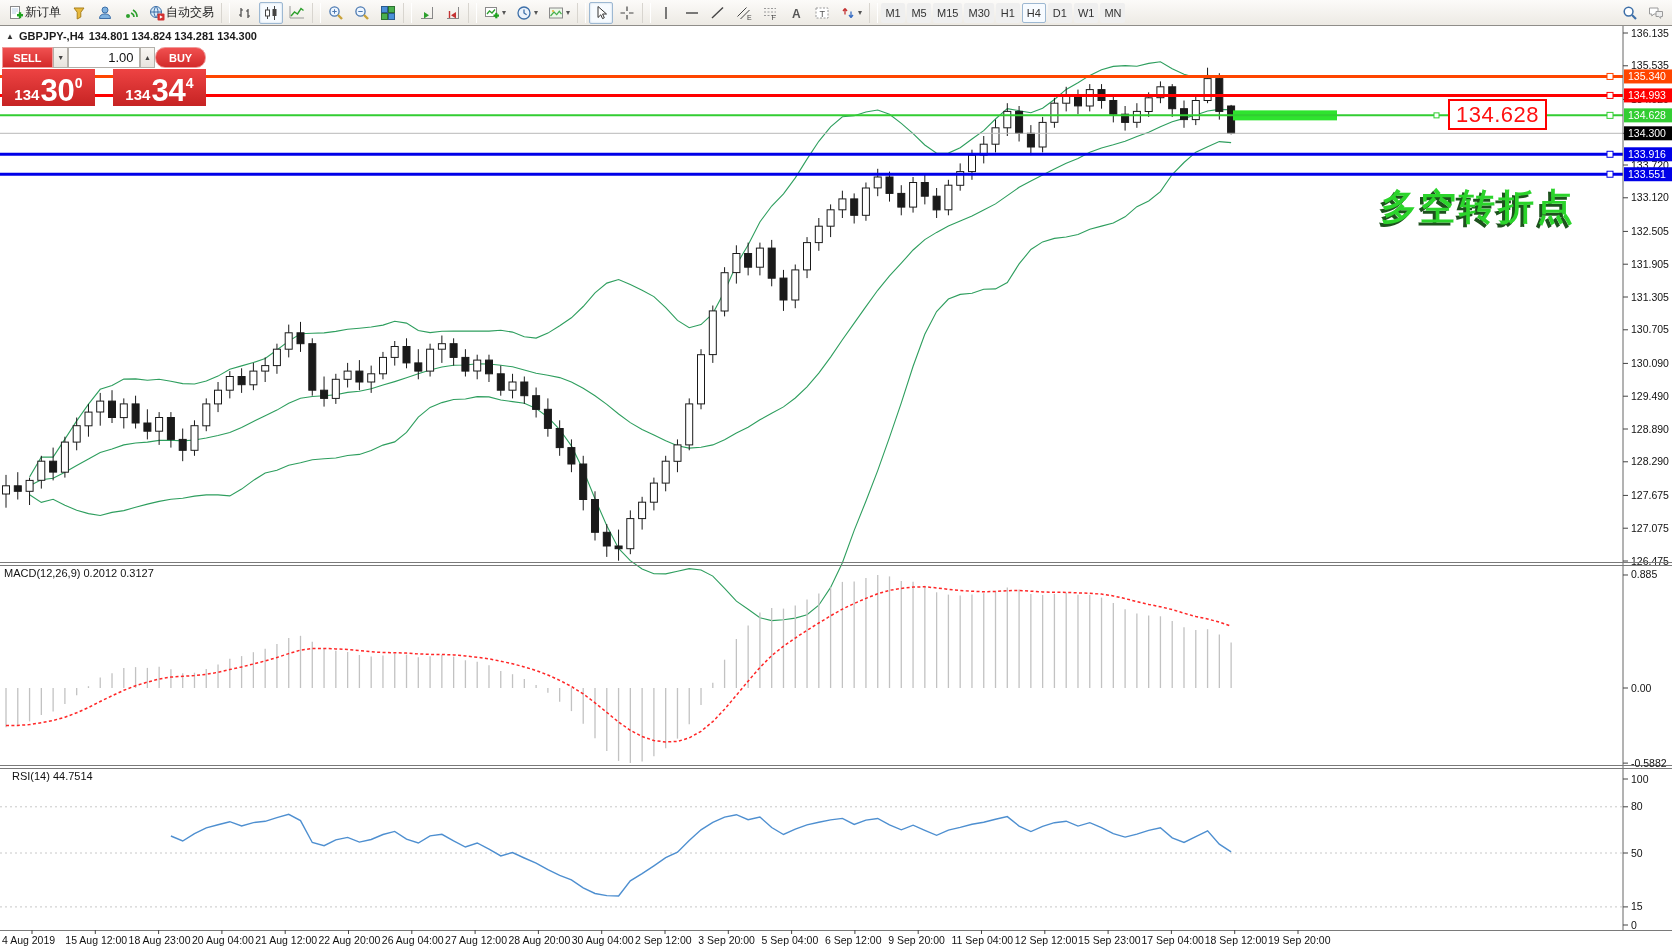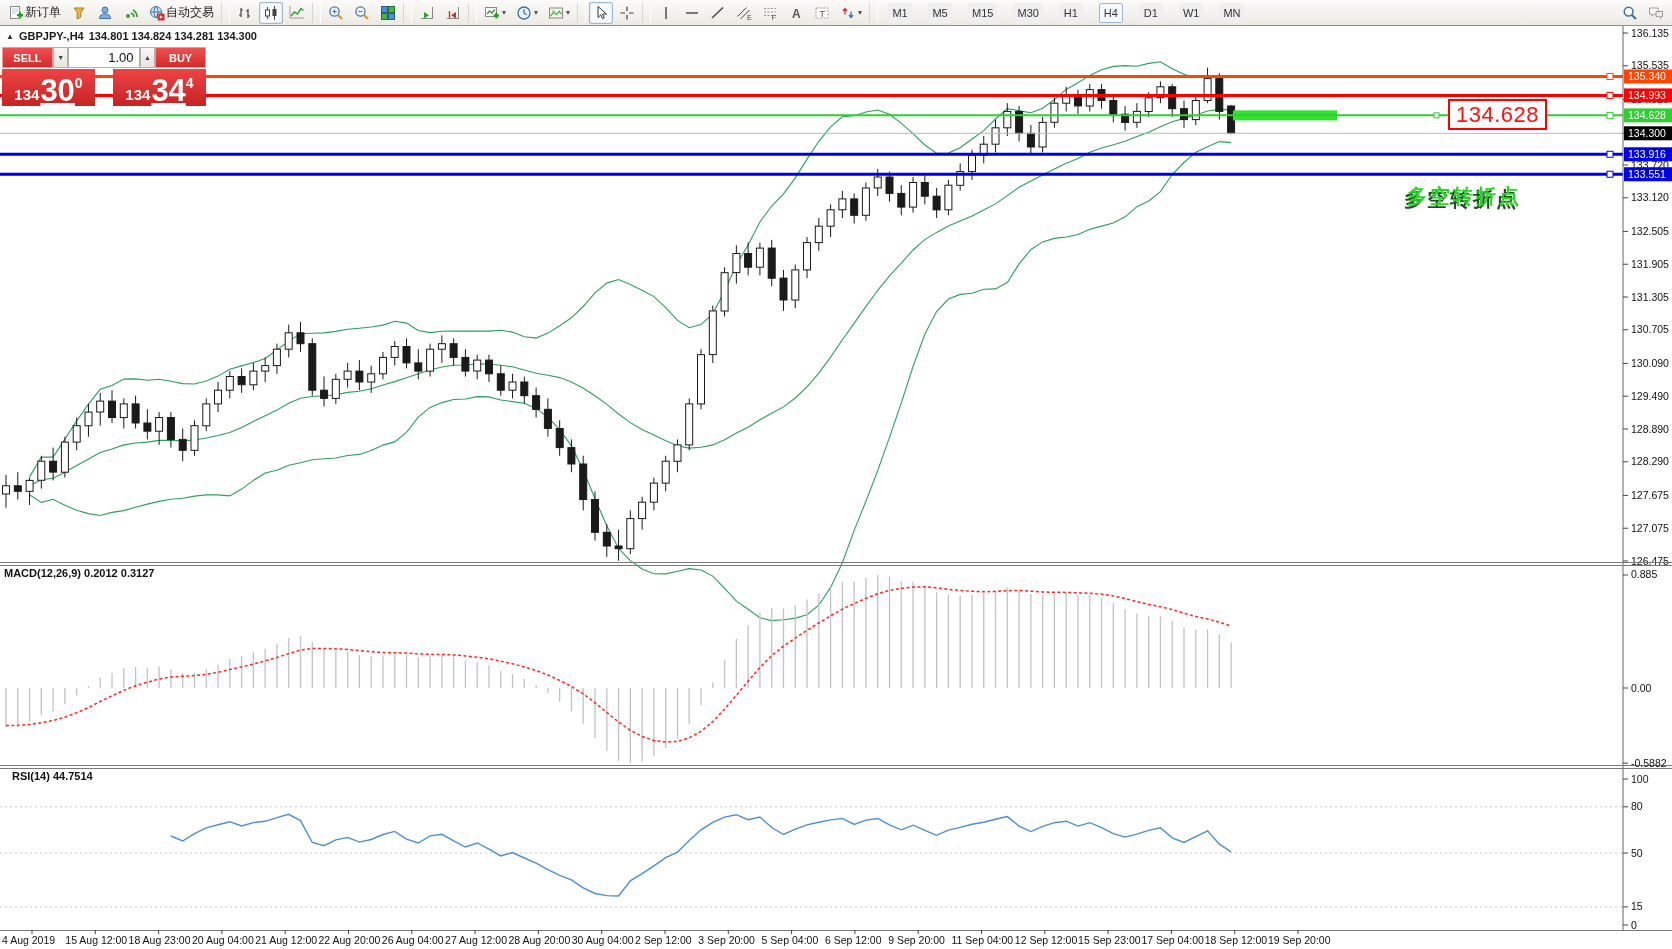--- a/index.html
+++ b/index.html
@@ -13,59 +13,59 @@
   .tb-sep{width:7px;height:20px;margin:0 2px;border-left:1px solid #d8d5cf;
     border-right:1px solid #fff;}
   .tbtn{display:inline-flex;align-items:center;gap:1px;height:22px;padding:0 3px;
     margin:0 1px;border:1px solid transparent;border-radius:2px;background:transparent;
     font:11px "Liberation Sans",sans-serif;color:#333;cursor:default;}
   .tbtn.active{background:#f7fbff;border:1px solid #9db8d2;box-shadow:inset 0 0 2px #bcd;}
   .tb-label{font-size:12px;color:#222;white-space:nowrap;}
   .tb-caret{font-size:8px;color:#555;margin-left:1px;}
   .ticon{width:16px;height:16px;display:inline-block;line-height:0;}
   .tf-btn{display:inline-flex;align-items:center;justify-content:center;height:20px;
-    min-width:24px;padding:0 3px;margin:0 8px;font:11px "Liberation Sans",sans-serif;
+    min-width:24px;padding:0 3px;margin:0 1px;font:11px "Liberation Sans",sans-serif;
     color:#333;border:1px solid transparent;border-radius:2px;text-align:center;}
   .tf-btn.active{background:#f7fbff;border:1px solid #9db8d2;}
   .tb-spacer{flex:1;}
 
   
   #chart-svg{position:absolute;top:0;left:0;z-index:1;}
   svg text{font-family:"Liberation Sans",sans-serif;}
 
   .symbol-info{position:absolute;top:30px;left:6px;z-index:5;font-size:11px;
     font-weight:bold;color:#1a1a1a;display:flex;align-items:center;gap:5px;}
   .symbol-info .tri{font-size:8px;color:#333;}
 
   .trade-panel{position:absolute;top:47px;left:2px;width:204px;z-index:6;}
   .tp-row1{display:flex;height:21px;}
   .tp-btn{display:flex;align-items:center;justify-content:center;color:#fff;
     font-size:11px;font-weight:bold;background:linear-gradient(#f05050,#d32a2a);
     border:1px solid #f0９a9a;border:1px solid #ef9a9a;box-sizing:border-box;}
   .tp-sell{width:56px;}
-  .tp-buy{width:56px;}
+  .tp-buy{width:56px;border-radius:10px;}
   .tp-step{width:17px;background:linear-gradient(#f8f6f3,#e8e4de);border:1px solid #b3b0aa;
     box-sizing:border-box;display:flex;align-items:center;justify-content:center;
     font-size:7px;color:#444;}
   .tp-vol{width:78px;background:#fff;border:1px solid #b3b0aa;box-sizing:border-box;
     text-align:right;font-size:13px;line-height:19px;padding-right:5px;color:#111;}
   .tp-row2{display:flex;gap:18px;margin-top:1px;height:37px;}
   .tp-price{flex:1;background:linear-gradient(#ee4343,#c62323);color:#fff;
     display:flex;align-items:flex-end;justify-content:center;padding-bottom:2px;}
   .tp-price .small{font-size:15px;font-weight:600;line-height:15px;margin:0 1px 2px 0;}
-  .tp-price .big{font-size:31px;font-weight:700;line-height:27px;text-decoration:underline;}
+  .tp-price .big{font-size:31px;font-weight:700;line-height:27px;}
   .tp-price .sup{font-size:14px;font-weight:600;line-height:13px;margin-bottom:14px;}
 
   .price-note-box{position:absolute;left:1448px;top:99px;width:95px;height:27px;z-index:6;
     background:#fff;border:2px solid #ff0000;color:#ff1111;font-size:22px;
     display:flex;align-items:center;justify-content:center;letter-spacing:0.5px;}
-  .cn-note{position:absolute;left:1381px;top:183px;z-index:6;font-size:20px;font-weight:bold;
-    color:#2bd42b;letter-spacing:3px;text-shadow:-3px 3px 0 #1d521d;white-space:nowrap;margin-left:26px;}
-
-  .pane-label{position:absolute;left:4px;z-index:5;font-size:11px;color:#111;font-weight:bold;}
+  .cn-note{position:absolute;left:1381px;top:183px;z-index:6;font-size:36px;font-weight:bold;
+    color:#2bd42b;letter-spacing:3px;text-shadow:-3px 3px 0 #1d521d;white-space:nowrap;}
+
+  .pane-label{position:absolute;left:4px;z-index:5;font-size:11px;color:#111;}
   #macd-label{top:567px;}
   #rsi-label{top:770px;padding-left:8px;}
 </style>
 </head>
 <body>
 
 <div class="toolbar">
   <button class="tbtn">
     <span class="ticon"><svg viewBox="0 0 16 16" width="16" height="16">
           <rect x="2.5" y="1.5" width="9" height="12" fill="#fff" stroke="#8a8a8a"></rect>

